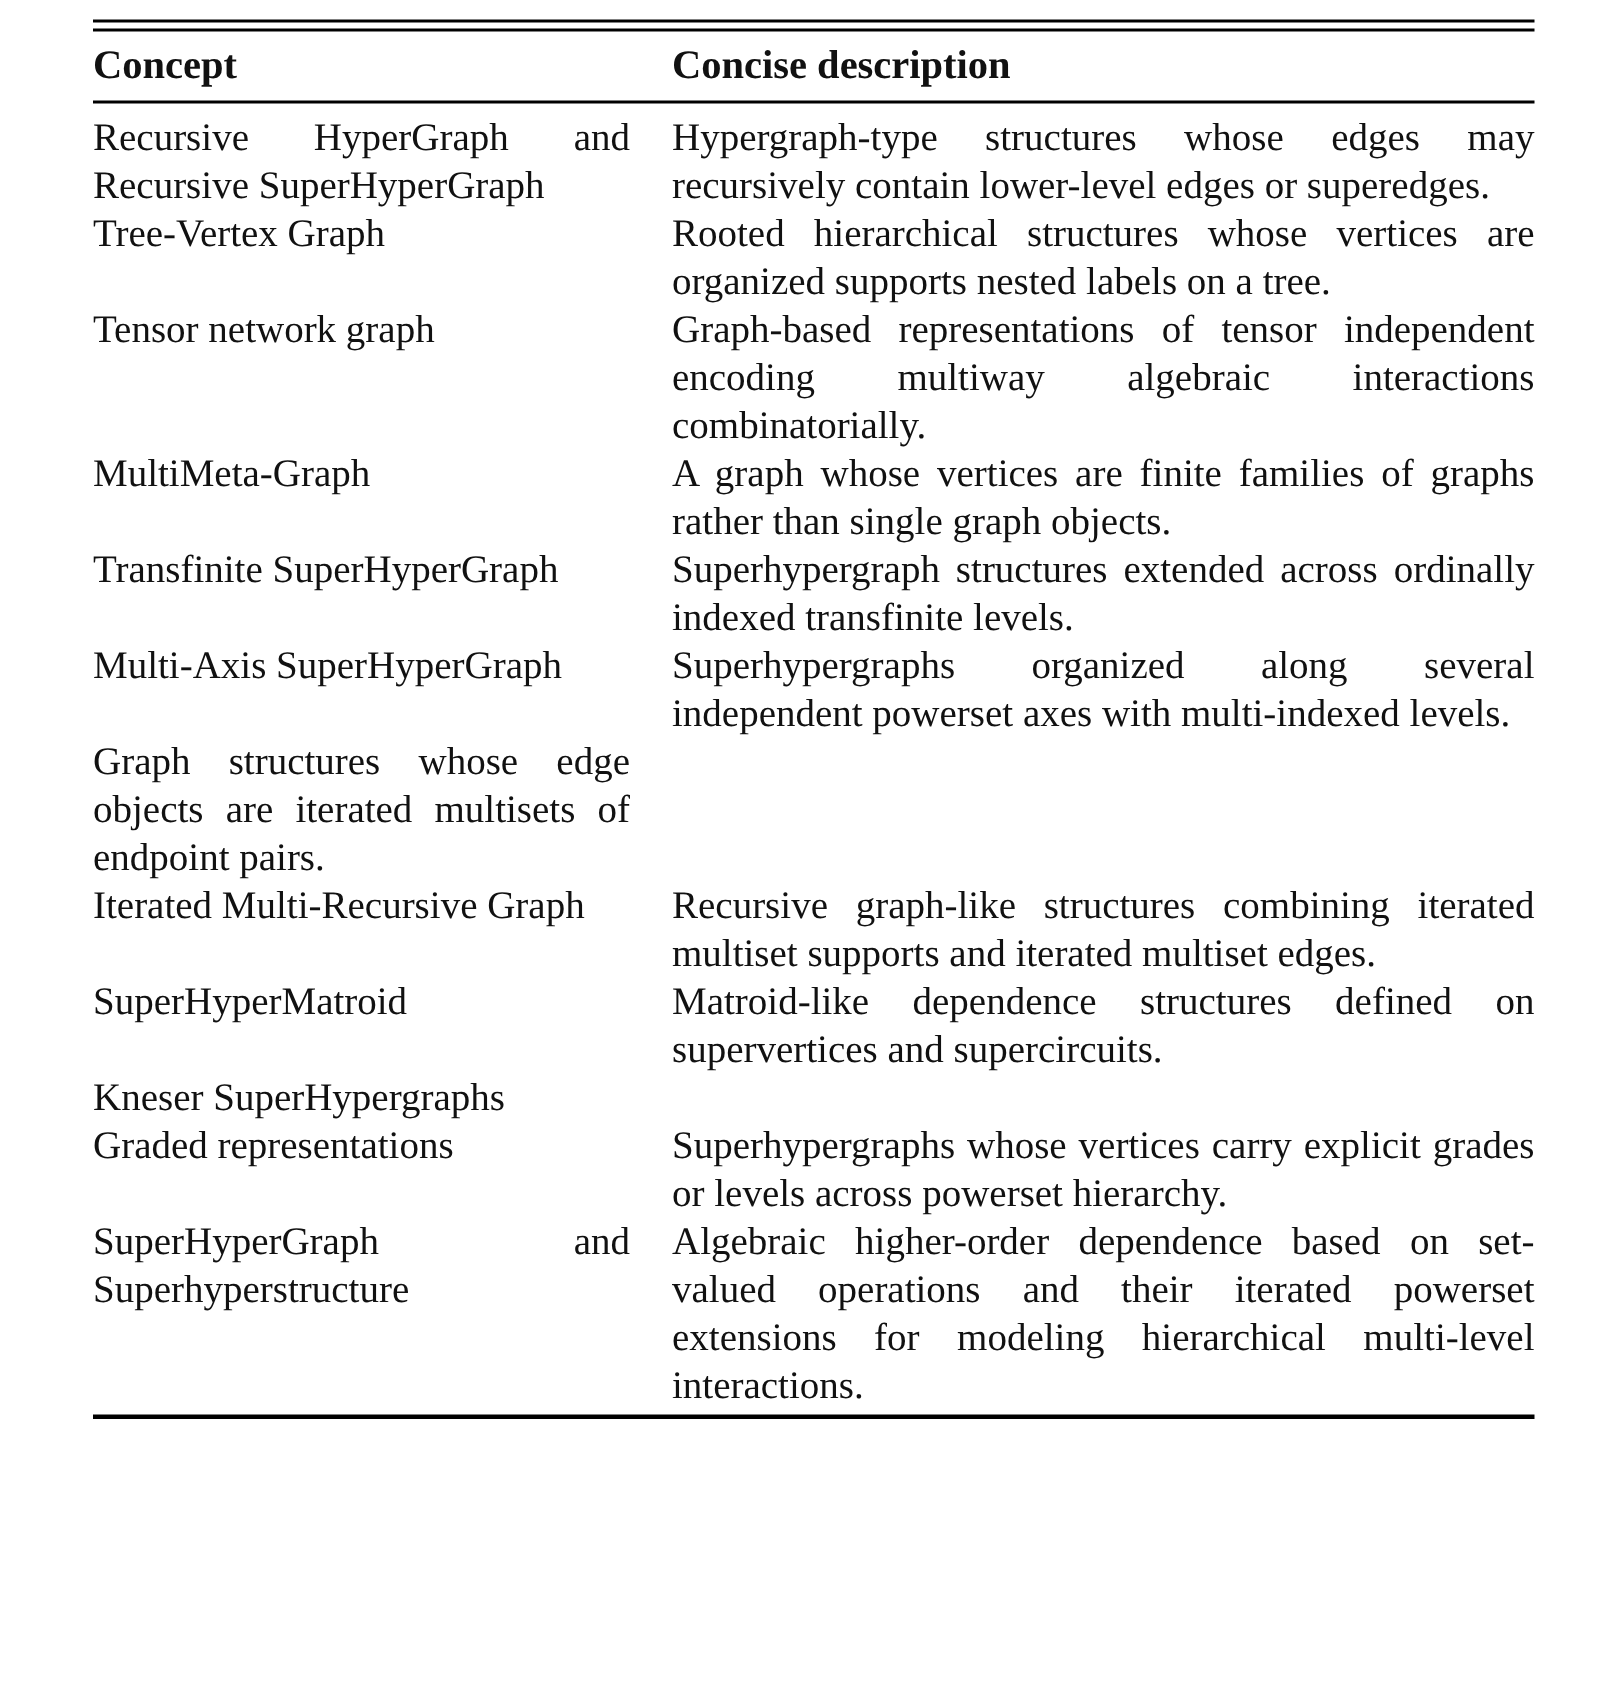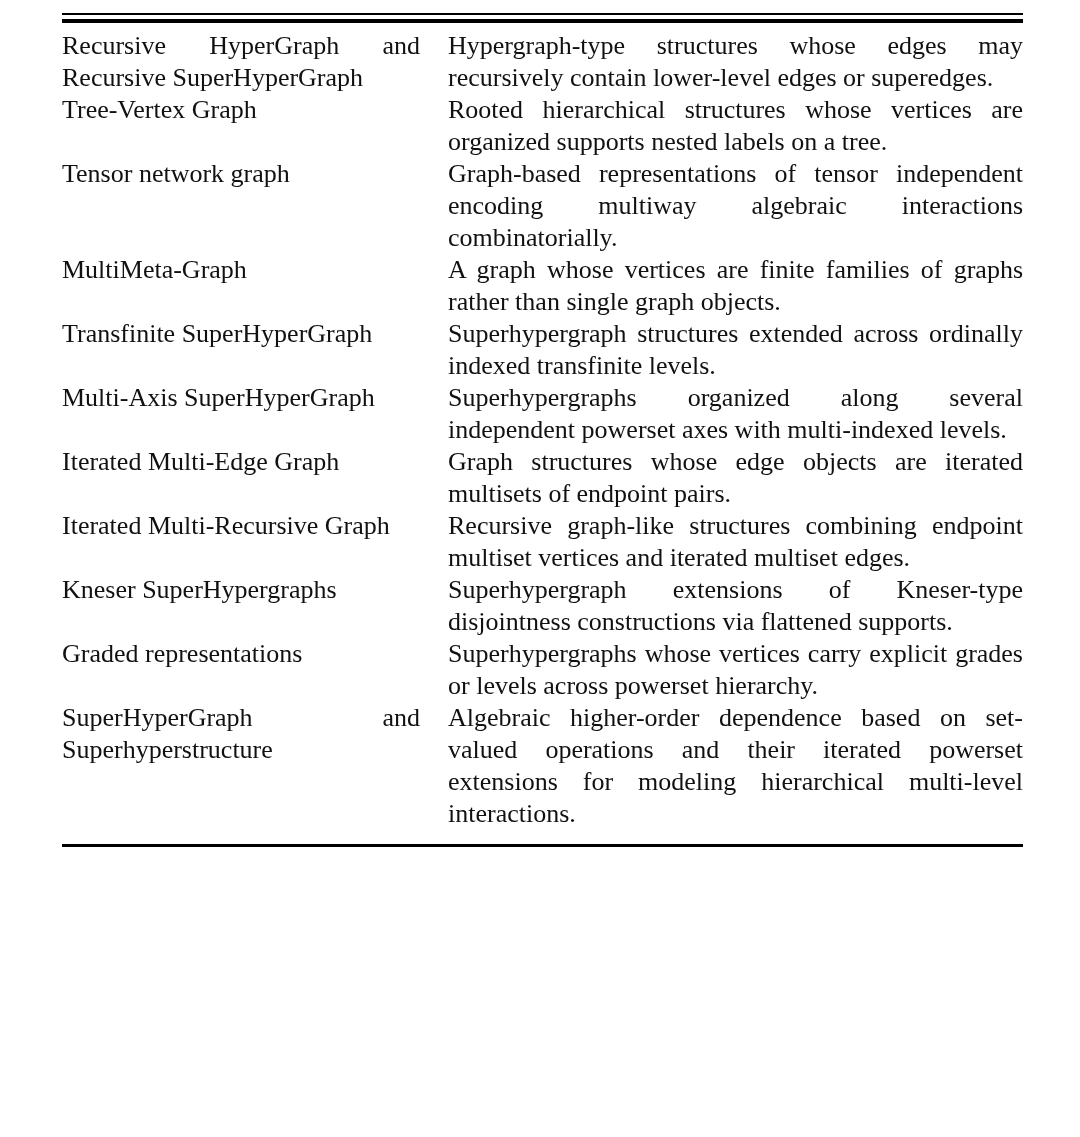--- a/index.html
+++ b/index.html
@@ -43,37 +43,41 @@
   .header-row {
     padding: 6px 0 7px 0;
   }
   .header-cell {
     font-weight: bold;
     font-size: 27px;
     line-height: 33px;
     text-align: left;
   }
   .table-body {
-    padding: 7px 0 14px 0;
+    padding: 7px 0 3px 0;
   }
   .cell {
     font-size: 26px;
     line-height: 32px;
     text-align: justify;
     hyphens: auto;
     -webkit-hyphens: auto;
   }
 </style>
 </head>
 <body>
 
 <div class="table-wrap">
 
   <div class="rule-double"></div>
 
+  <div class="grid-row header-row">
+    <div class="header-cell">Concept</div>
+    <div class="header-cell">Concise description</div>
+  </div>
 
   <div class="rule-single"></div>
 
   <div class="table-body">
   <div class="grid-row">
     <div class="cell" lang="en">Recursive HyperGraph and Recursive SuperHyperGraph</div>
     <div class="cell" lang="en">Hypergraph-type structures whose edges may recursively contain lower-level edges or superedges.</div>
   </div>
 
   <div class="grid-row">
@@ -95,34 +99,36 @@
     <div class="cell" lang="en">Transfinite SuperHyperGraph</div>
     <div class="cell" lang="en">Superhypergraph structures extended across ordinally indexed transfinite levels.</div>
   </div>
 
   <div class="grid-row">
     <div class="cell" lang="en">Multi-Axis SuperHyperGraph</div>
     <div class="cell" lang="en">Superhypergraphs organized along several independent powerset axes with multi-indexed levels.</div>
   </div>
 
   <div class="grid-row">
-    <div class="cell" lang="en">Iterated Multi-Edge Graph</div>
     <div class="cell" lang="en">Graph structures whose edge objects are iterated multisets of endpoint pairs.</div>
   </div>
 
   <div class="grid-row">
     <div class="cell" lang="en">Iterated Multi-Recursive Graph</div>
-    <div class="cell" lang="en">Recursive graph-like structures combining endpoint multiset vertices and iterated multiset edges.</div>
+    <div class="cell" lang="en">Recursive graph-like structures combining iterated multiset supports and iterated multiset edges.</div>
   </div>
 
 
+  <div class="grid-row">
+    <div class="cell" lang="en">SuperHyperMatroid</div>
+    <div class="cell" lang="en">Matroid-like dependence structures defined on supervertices and supercircuits.</div>
+  </div>
 
   <div class="grid-row">
     <div class="cell" lang="en">Kneser SuperHypergraphs</div>
-    <div class="cell" lang="en">Superhypergraph extensions of Kneser-type disjointness constructions via flattened supports.</div>
   </div>
 
   <div class="grid-row">
     <div class="cell" lang="en">Graded representations</div>
     <div class="cell" lang="en">Superhypergraphs whose vertices carry explicit grades or levels across powerset hierarchy.</div>
   </div>
 
   <div class="grid-row">
     <div class="cell" lang="en">SuperHyperGraph and Superhyperstructure</div>
     <div class="cell" lang="en">Algebraic higher-order dependence based on set-valued operations and their iterated powerset extensions for modeling hierarchical multi-level interactions.</div>

